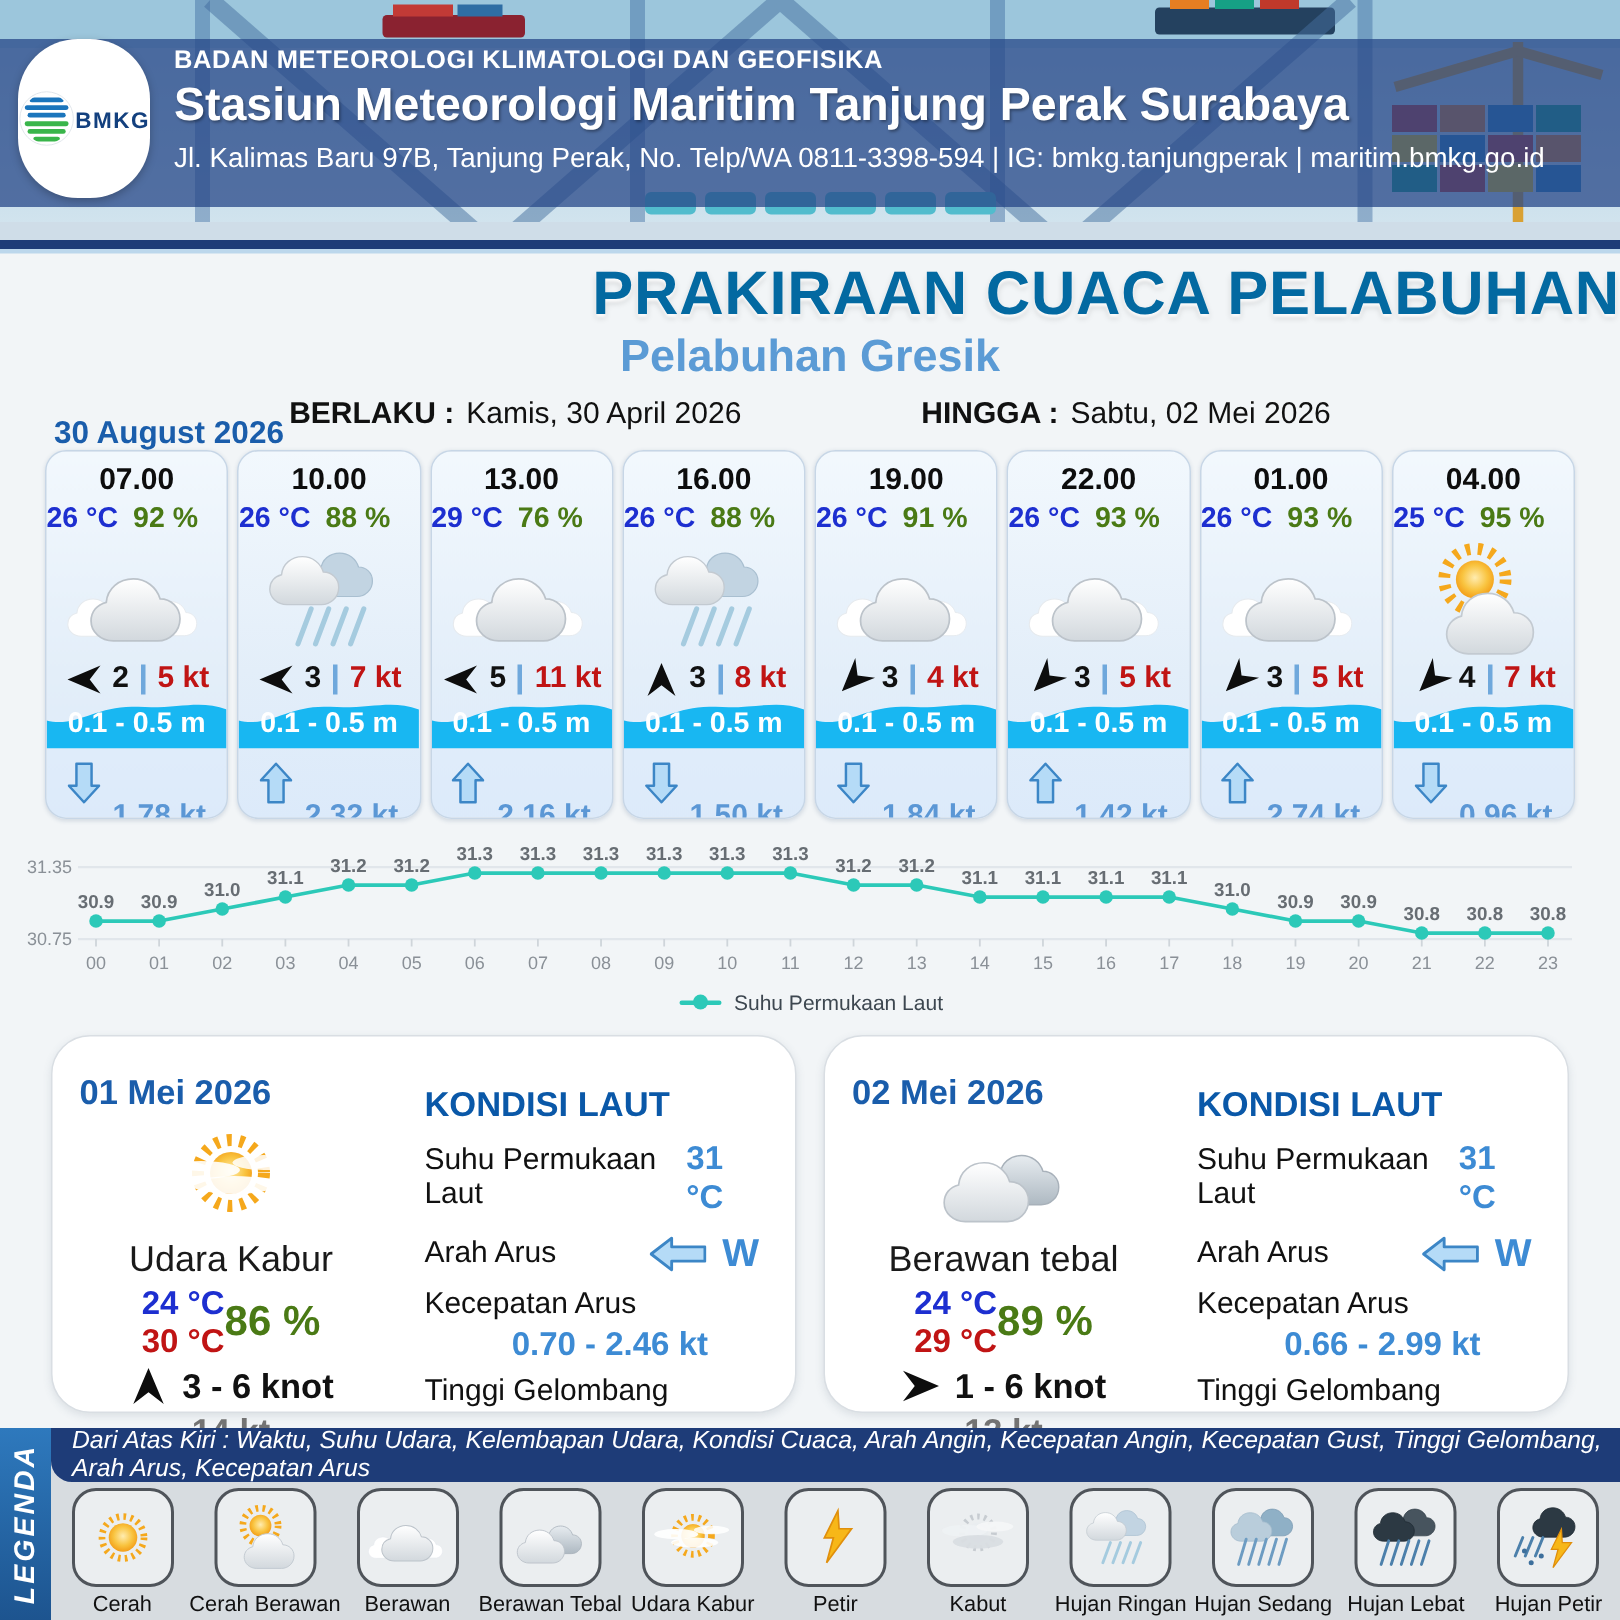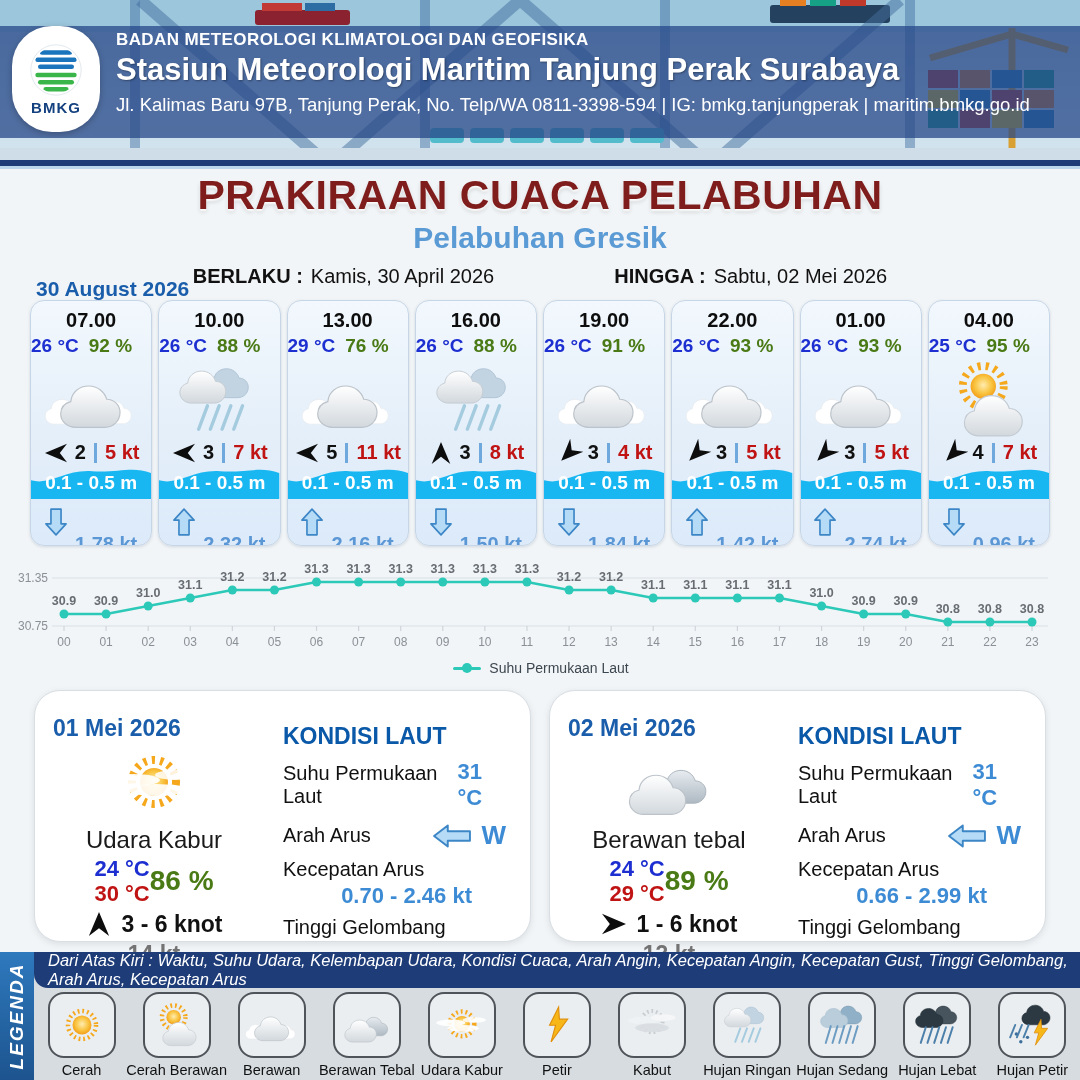--- a/index.html
+++ b/index.html
@@ -4,30 +4,30 @@
 <style>
   html,body{margin:0;padding:0;}
   body{width:1080px;height:1080px;font-family:"Liberation Sans","DejaVu Sans",sans-serif;background:#f2f5f7;}
   #app{position:relative;width:1080px;height:1080px;overflow:hidden;background:#f2f5f7;}
 
   
   #banner{position:absolute;left:0;top:0;width:1080px;height:166px;overflow:hidden;border-bottom:3px solid #bcd7ec;}
   #banner-art{position:absolute;inset:0;}
   #banner-overlay{position:absolute;left:0;top:26px;width:1080px;height:112px;background:rgba(38,70,135,.74);}
   #banner-bottomstrip{position:absolute;left:0;top:160px;width:1080px;height:6px;background:#1e3c78;}
-  #logo{position:absolute;left:12px;top:26px;width:88px;height:106px;background:#fff;border-radius:40px;display:flex;flex-direction:column;align-items:center;justify-content:center;box-shadow:0 2px 6px rgba(0,0,0,.25);}
+  #logo{position:absolute;left:12px;top:26px;width:88px;height:106px;background:#fff;border-radius:40px;display:flex;flex-direction:row;align-items:center;justify-content:center;box-shadow:0 2px 6px rgba(0,0,0,.25);}
   #logo .lgtxt{font-size:15px;font-weight:bold;color:#13407e;letter-spacing:1px;margin-top:2px;}
   #banner-text{position:absolute;left:116px;top:30px;width:950px;color:#fff;}
   #banner-text .l1{font-size:17px;font-weight:bold;letter-spacing:.4px;}
   #banner-text .l2{font-size:31px;font-weight:bold;margin-top:2px;text-shadow:1px 1px 2px rgba(0,0,0,.35);}
   #banner-text .l3{font-size:18.5px;margin-top:6px;}
 
   
   #titleblock{position:absolute;left:0;top:172px;width:1080px;text-align:center;}
-  #page-title{font-size:41px;font-weight:800;color:#7f1d1d;letter-spacing:.5px;text-shadow:0 2px 2px rgba(255,255,255,.9),0 3px 4px rgba(0,0,0,.15);}
+  #page-title{font-size:41px;font-weight:800;color:#0369a1;letter-spacing:.5px;text-shadow:0 2px 2px rgba(255,255,255,.9),0 3px 4px rgba(0,0,0,.15);text-align:right;}
   #page-subtitle{font-size:30px;font-weight:bold;color:#5b9bd5;margin-top:2px;}
   #validrow{margin-top:10px;display:flex;justify-content:center;gap:120px;font-size:20px;color:#111;}
   #validrow b{font-weight:bold;}
   #validrow span.v{margin-left:8px;font-weight:normal;}
 
   
   #date-label{position:absolute;left:36px;top:277px;font-size:21px;font-weight:bold;color:#1a5dab;}
   #hourly-cards{position:absolute;left:30px;top:300px;width:1020px;height:246px;display:flex;gap:6px;}
   .fcard{flex:1;display:flex;flex-direction:column;background:linear-gradient(180deg,#f2f8fd 0%,#e3eef9 60%,#dceafa 100%);
          border:1px solid #c7d6e6;border-radius:14px;overflow:hidden;box-shadow:0 1px 3px rgba(60,90,130,.18);}

